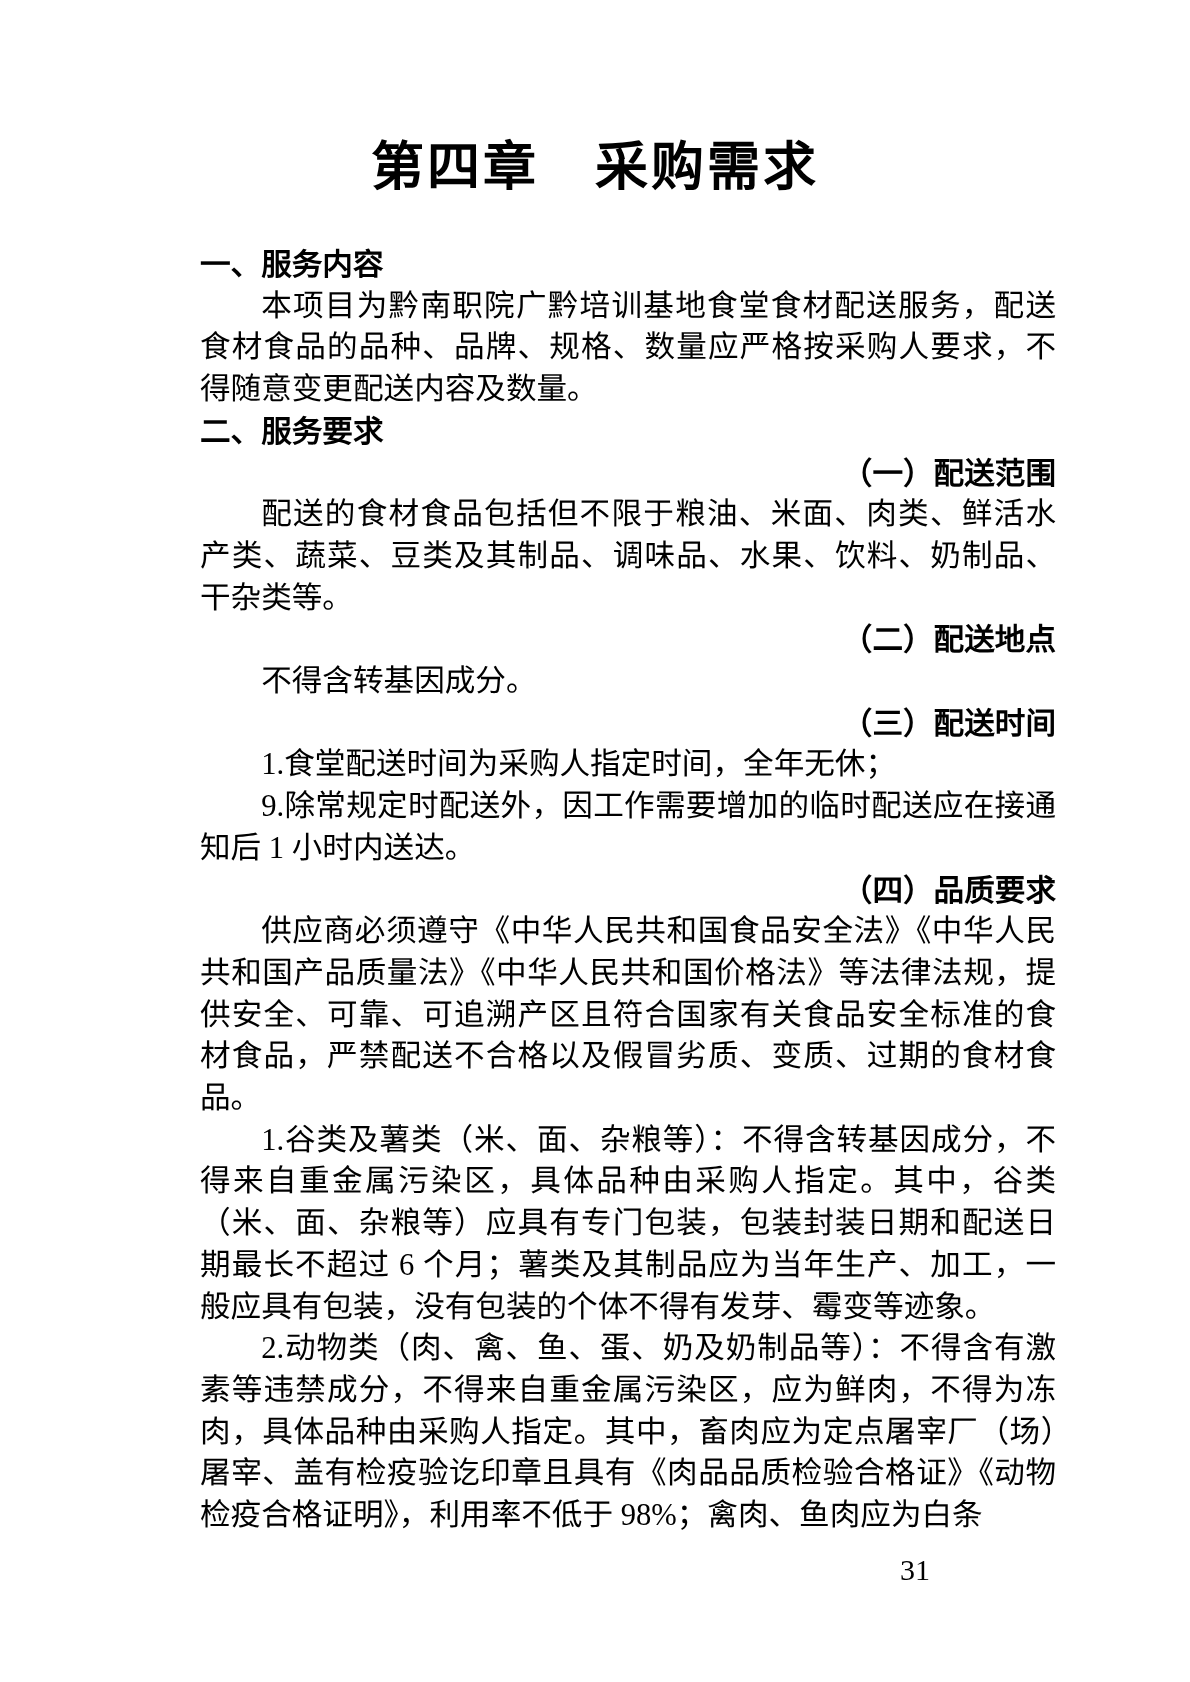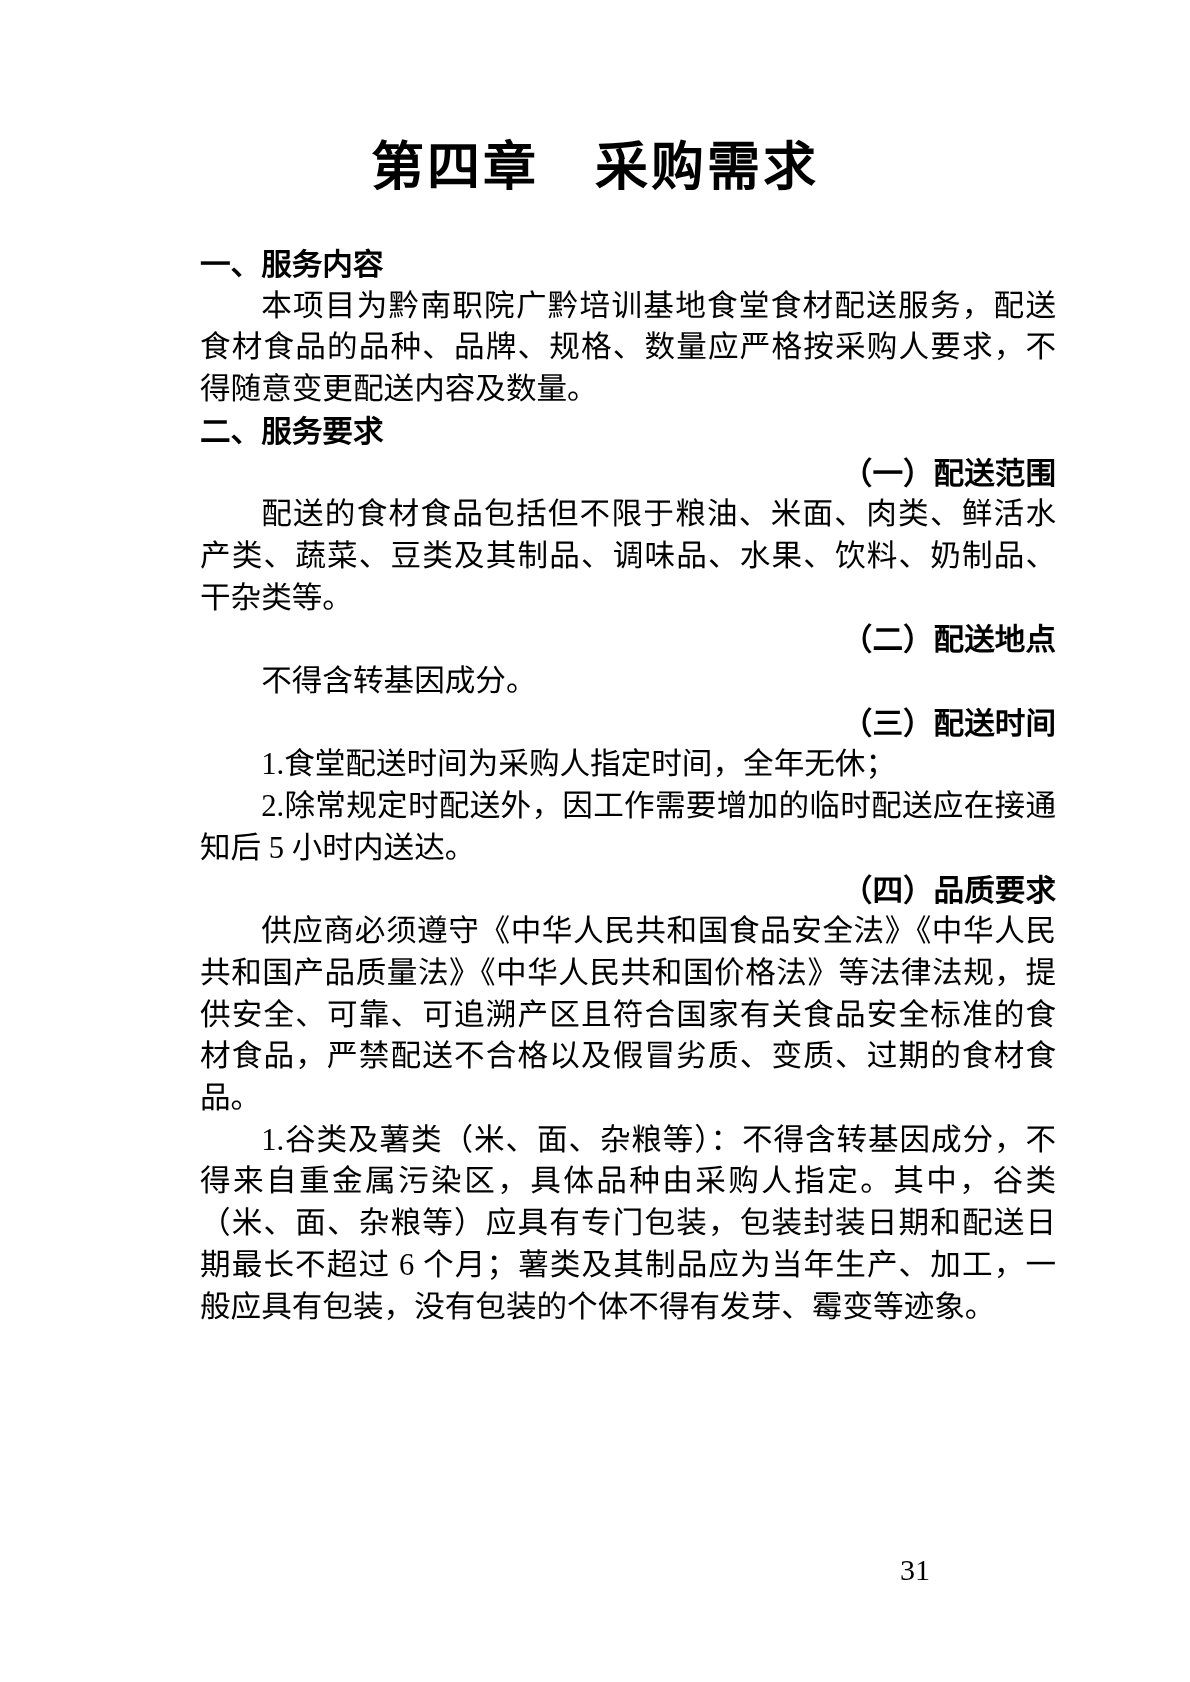--- a/index.html
+++ b/index.html
@@ -80,21 +80,22 @@
   <div class="content">
     <p class="h1">一、服务内容</p>
     <p class="para">本项目为黔南职院广黔培训基地食堂食材配送服务，配送食材食品的品种、品牌、规格、数量应严格按采购人要求，不得随意变更配送内容及数量。</p>
     <p class="h1">二、服务要求</p>
     <p class="h2">（一）配送范围</p>
     <p class="para">配送的食材食品包括但不限于粮油、米面、肉类、鲜活水产类、蔬菜、豆类及其制品、调味品、水果、饮料、奶制品、干杂类等。</p>
     <p class="h2">（二）配送地点</p>
     <p class="para">不得含转基因成分。</p>
     <p class="h2">（三）配送时间</p>
     <p class="item">1.食堂配送时间为采购人指定时间，全年无休；</p>
-    <p class="item">2.除常规定时配送外，因工作需要增加的临时配送应在接通知后 5 小时内送达。</p>
+    <p class="item">9.除常规定时配送外，因工作需要增加的临时配送应在接通知后 1 小时内送达。</p>
     <p class="h2">（四）品质要求</p>
     <p class="para">供应商必须遵守《中华人民共和国食品安全法》《中华人民共和国产品质量法》《中华人民共和国价格法》等法律法规，提供安全、可靠、可追溯产区且符合国家有关食品安全标准的食材食品，严禁配送不合格以及假冒劣质、变质、过期的食材食品。</p>
     <p class="item">1.谷类及薯类（米、面、杂粮等）：不得含转基因成分，不得来自重金属污染区，具体品种由采购人指定。其中，谷类（米、面、杂粮等）应具有专门包装，包装封装日期和配送日期最长不超过 6 个月；薯类及其制品应为当年生产、加工，一般应具有包装，没有包装的个体不得有发芽、霉变等迹象。</p>
+    <p class="item">2.动物类（肉、禽、鱼、蛋、奶及奶制品等）：不得含有激素等违禁成分，不得来自重金属污染区，应为鲜肉，不得为冻肉，具体品种由采购人指定。其中，畜肉应为定点屠宰厂（场）屠宰、盖有检疫验讫印章且具有《肉品品质检验合格证》《动物检疫合格证明》，利用率不低于 98%；禽肉、鱼肉应为白条</p>
   </div>
 
   <div class="page-num">31</div>
 
 </div>
 
 </body></html>

